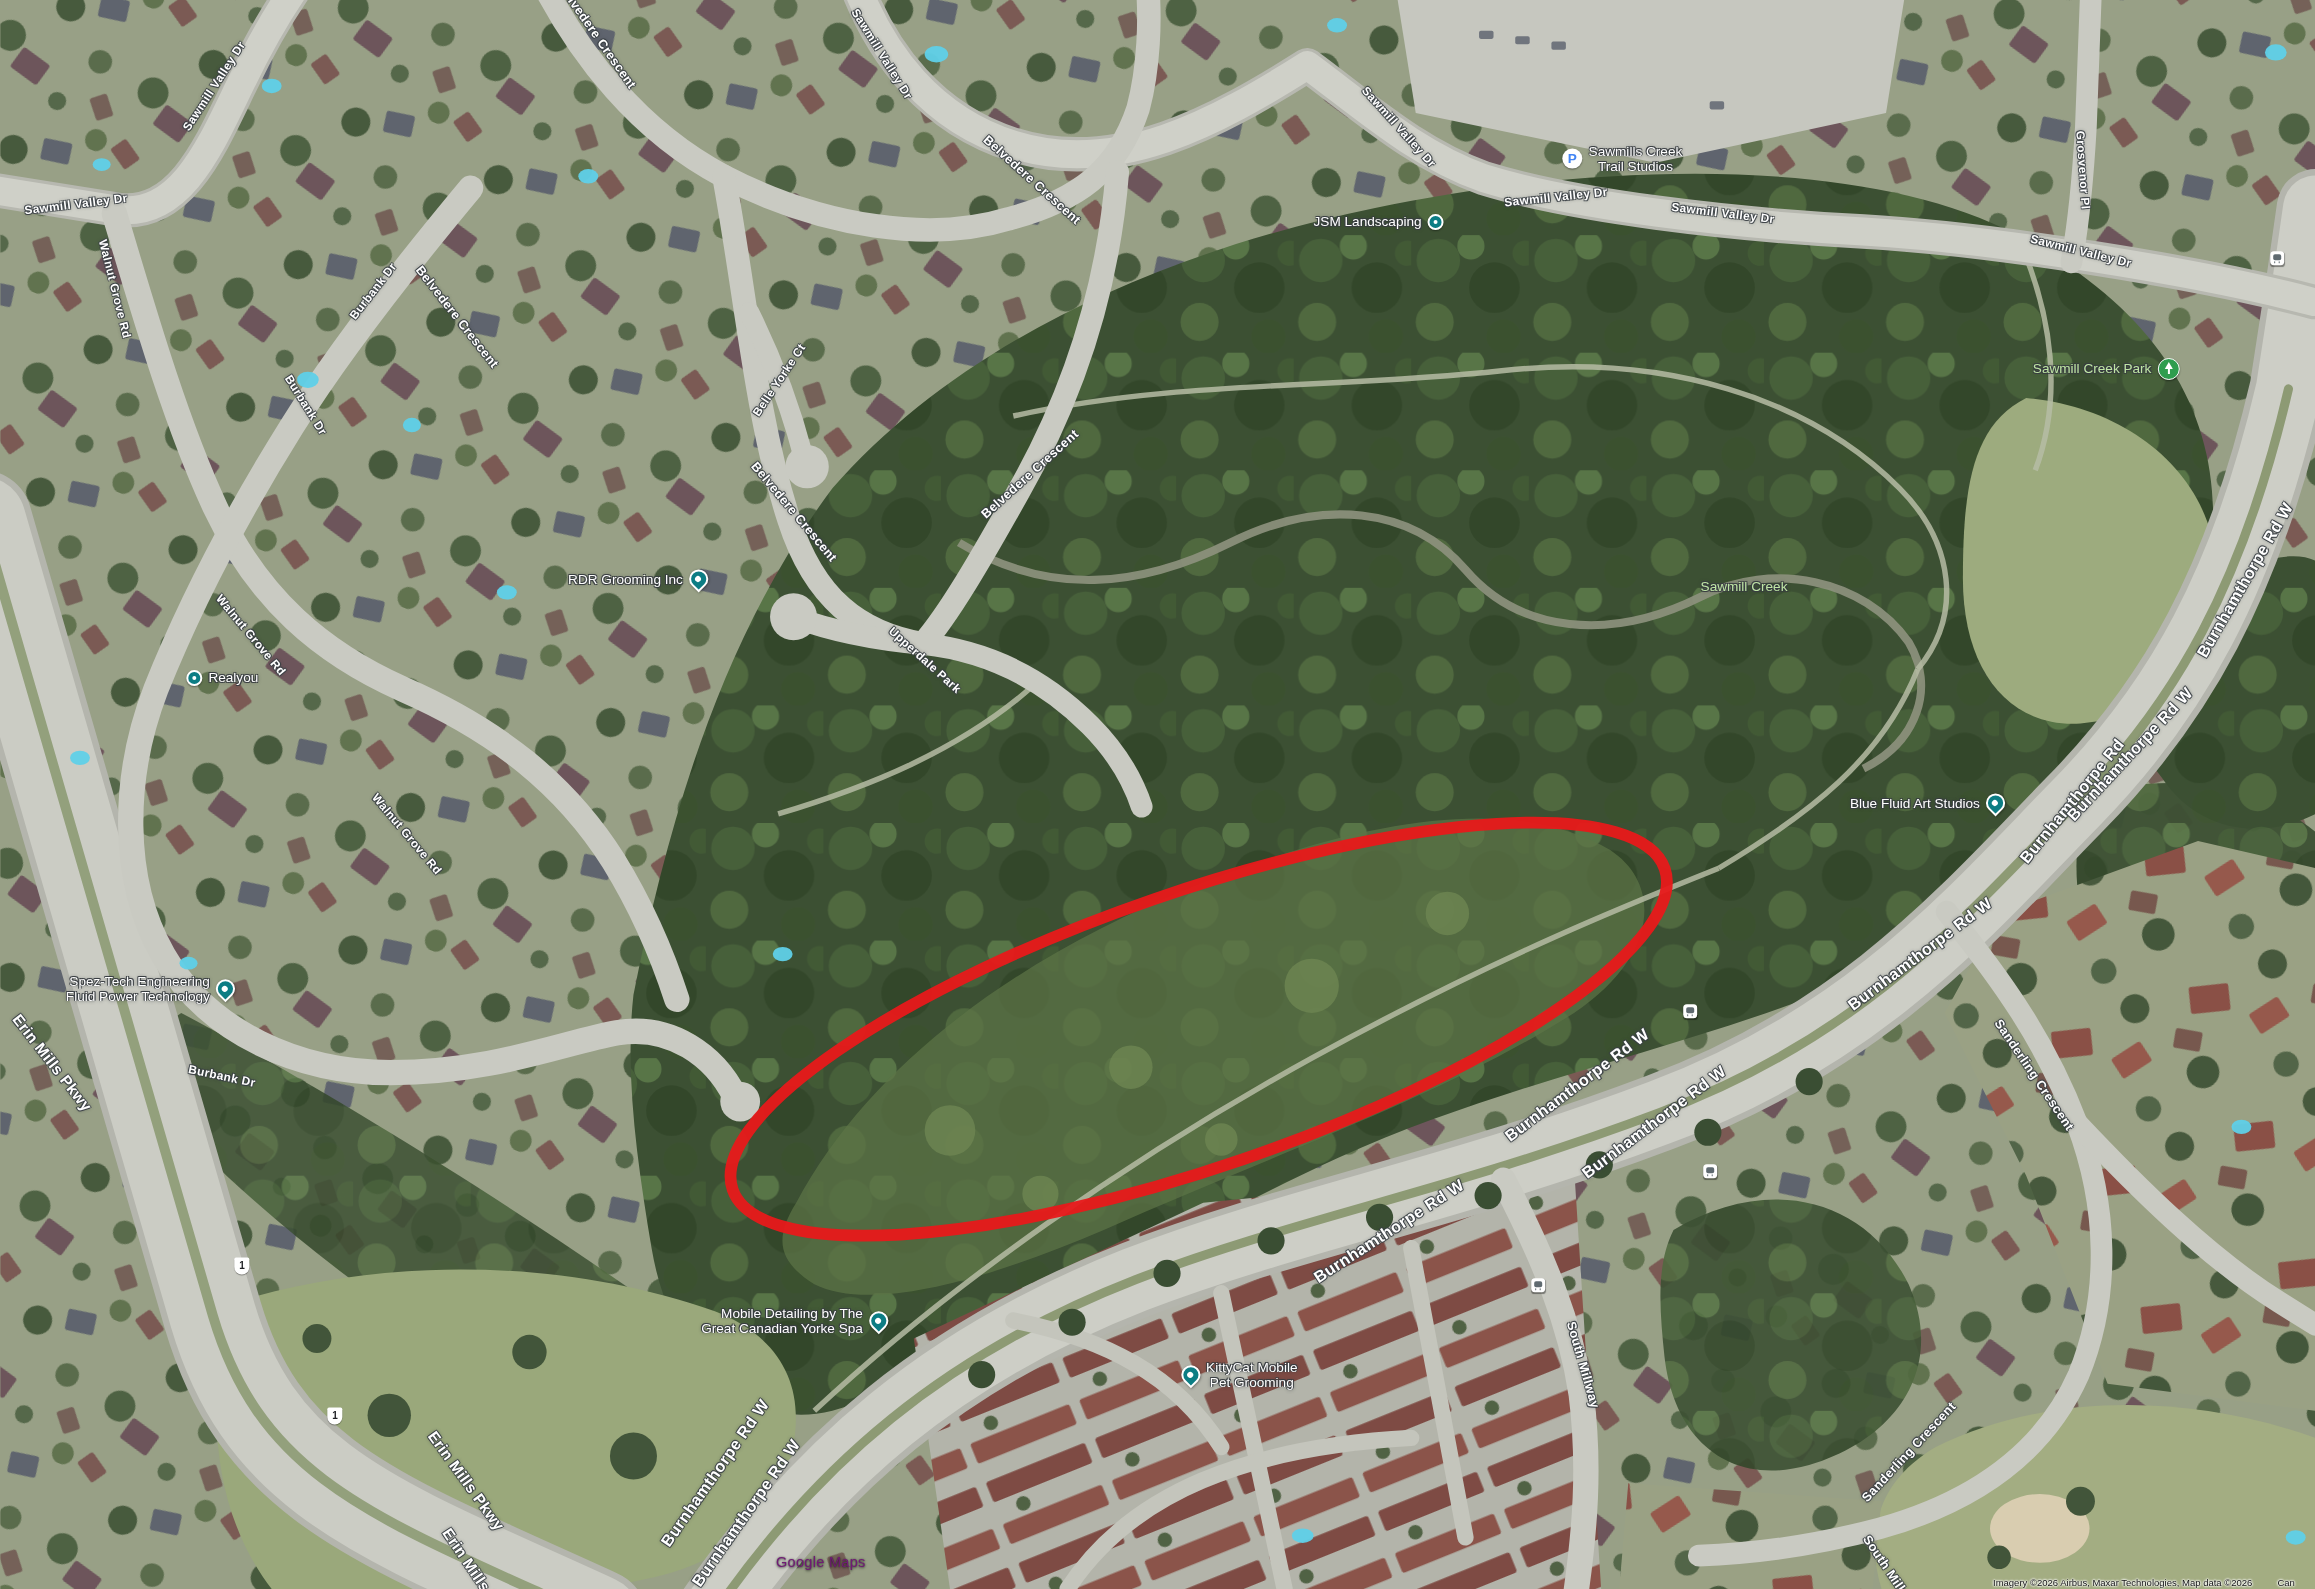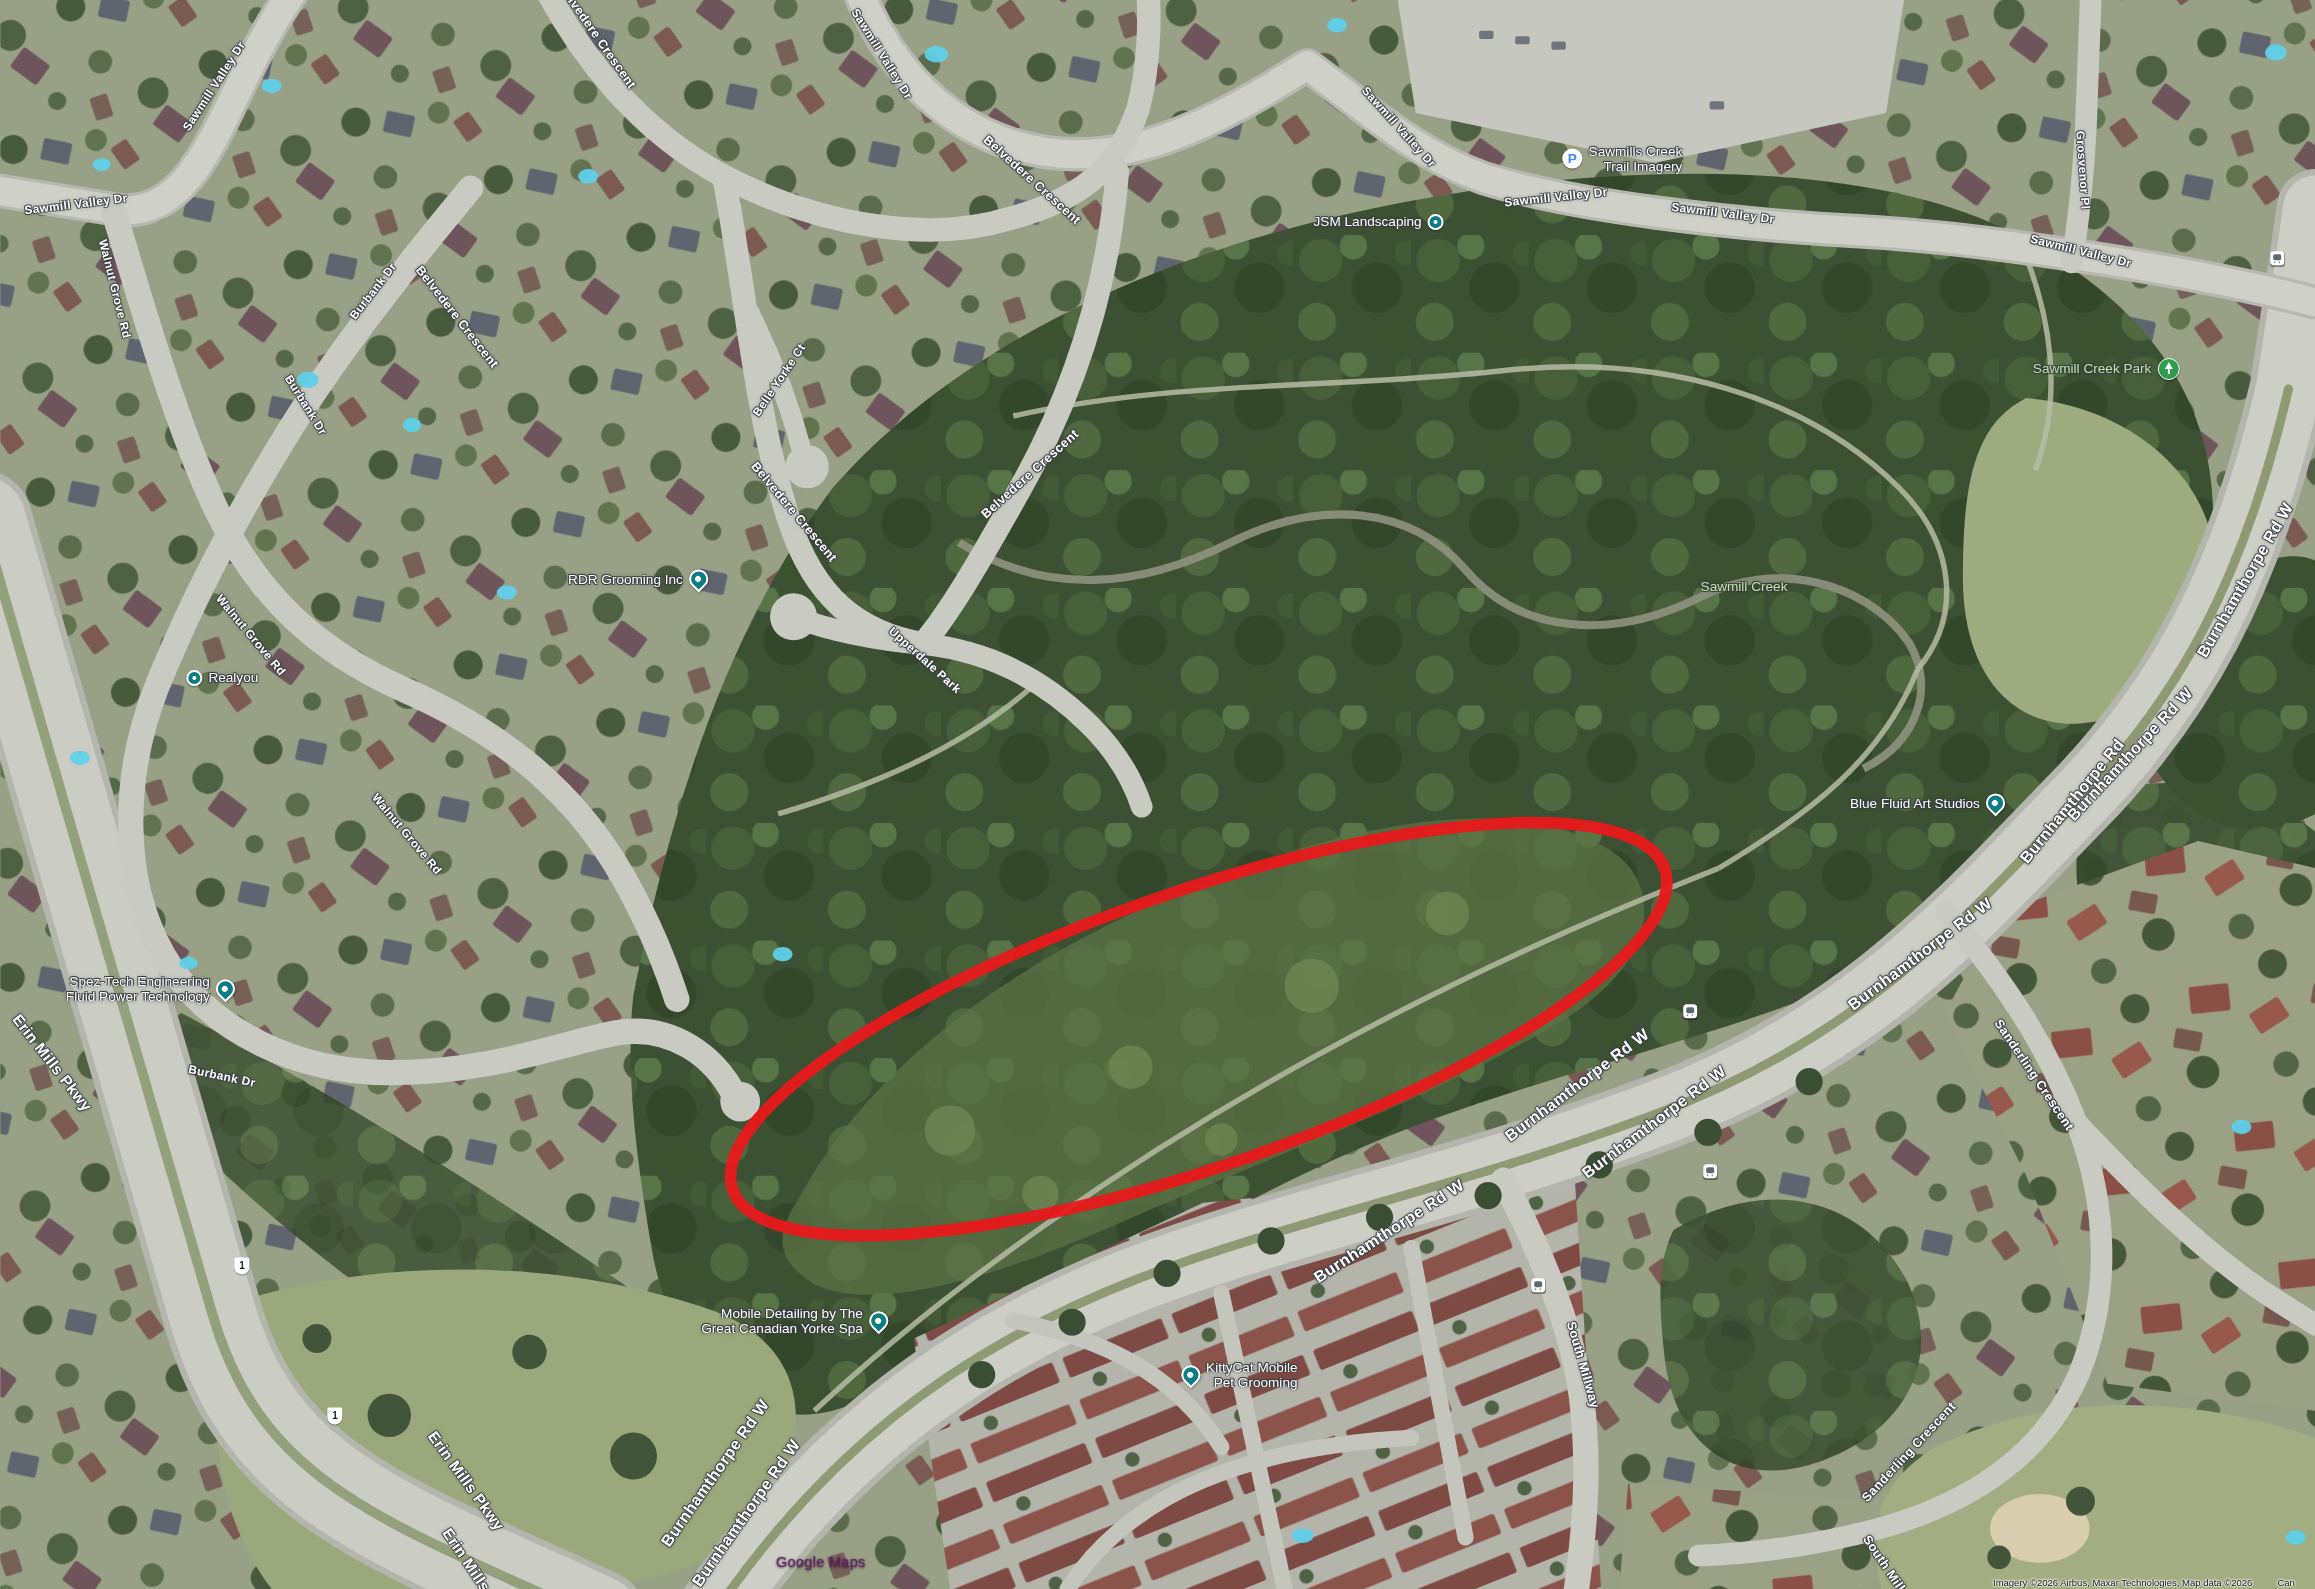--- a/index.html
+++ b/index.html
@@ -11,21 +11,21 @@
   .slabel{position:absolute;color:#fff;font-weight:bold;letter-spacing:0.4px;white-space:nowrap;
     text-shadow:-0.9px -0.9px 0 rgba(58,63,68,.85),0.9px -0.9px 0 rgba(58,63,68,.85),
                 -0.9px 0.9px 0 rgba(58,63,68,.85),0.9px 0.9px 0 rgba(58,63,68,.85),
                 0 0 3.6px rgba(58,63,68,.9);}
   .poi{position:absolute;display:flex;align-items:center;gap:6.3px;}
   .ptext{color:#fff;font-size:13.6px;line-height:15.4px;font-weight:400;white-space:nowrap;
     text-shadow:-0.9px -0.9px 0 rgba(55,60,64,.9),0.9px -0.9px 0 rgba(55,60,64,.9),
                 -0.9px 0.9px 0 rgba(55,60,64,.9),0.9px 0.9px 0 rgba(55,60,64,.9),
                 0 0 3.6px rgba(55,60,64,.95);}
   .park .ptext{color:#bfe5a5;}
-  .ta-r{text-align:right;} .ta-l{text-align:right;}
+  .ta-r{text-align:right;} .ta-l{text-align:center;}
   .pi{flex:0 0 auto;display:block;position:relative;}
   .pi-pin{width:14.5px;height:14.5px;background:#0c7d84;border:2.7px solid #fff;
     border-radius:50% 50% 50% 0;transform:rotate(-45deg);box-shadow:0 0.9px 2.7px rgba(0,0,0,.4);}
   .pi-pin::after{content:'';position:absolute;inset:4.1px;background:#fff;border-radius:50%;}
   .pi-dot{width:11.8px;height:11.8px;border-radius:50%;background:#0c7d84;border:2.3px solid #fff;
     box-shadow:0 0.9px 1.8px rgba(0,0,0,.4);}
   .pi-dot::after{content:'';position:absolute;left:3.6px;top:3.6px;width:4.5px;height:4.5px;
     background:#fff;border-radius:50%;}
   .pi-parking{width:20px;height:20px;border-radius:50%;background:#fff;color:#4285f4;
     font-weight:bold;font-size:13.6px;line-height:20px;text-align:center;
@@ -264,21 +264,21 @@
       <div class="poi" style="left: 1431px; top: 222px; transform: translate(calc(-100% + 12.7px), -50%);">
         <div class="ptext ta-r">
           <div>JSM Landscaping</div>
         </div>
         <span class="pi pi-dot"></span>
       </div>
       <div class="poi" style="left: 1575px; top: 159px; transform: translate(-12.7px, -50%);">
         <span class="pi pi-parking">P</span>
         <div class="ptext ta-l">
           <div>Sawmills Creek</div>
-          <div>Trail Imagery</div>
+          <div>Trail Studios</div>
         </div>
       </div>
       <div class="poi park" style="left: 2167px; top: 369px; transform: translate(calc(-100% + 12.7px), -50%);">
         <div class="ptext ta-r">
           <div>Sawmill Creek Park</div>
         </div>
         <span class="pi pi-tree"></span>
       </div>
       <div class="poi park" style="left: 1744px; top: 587px; transform: translate(-50%, -50%);">
         <div class="ptext ta-l">

